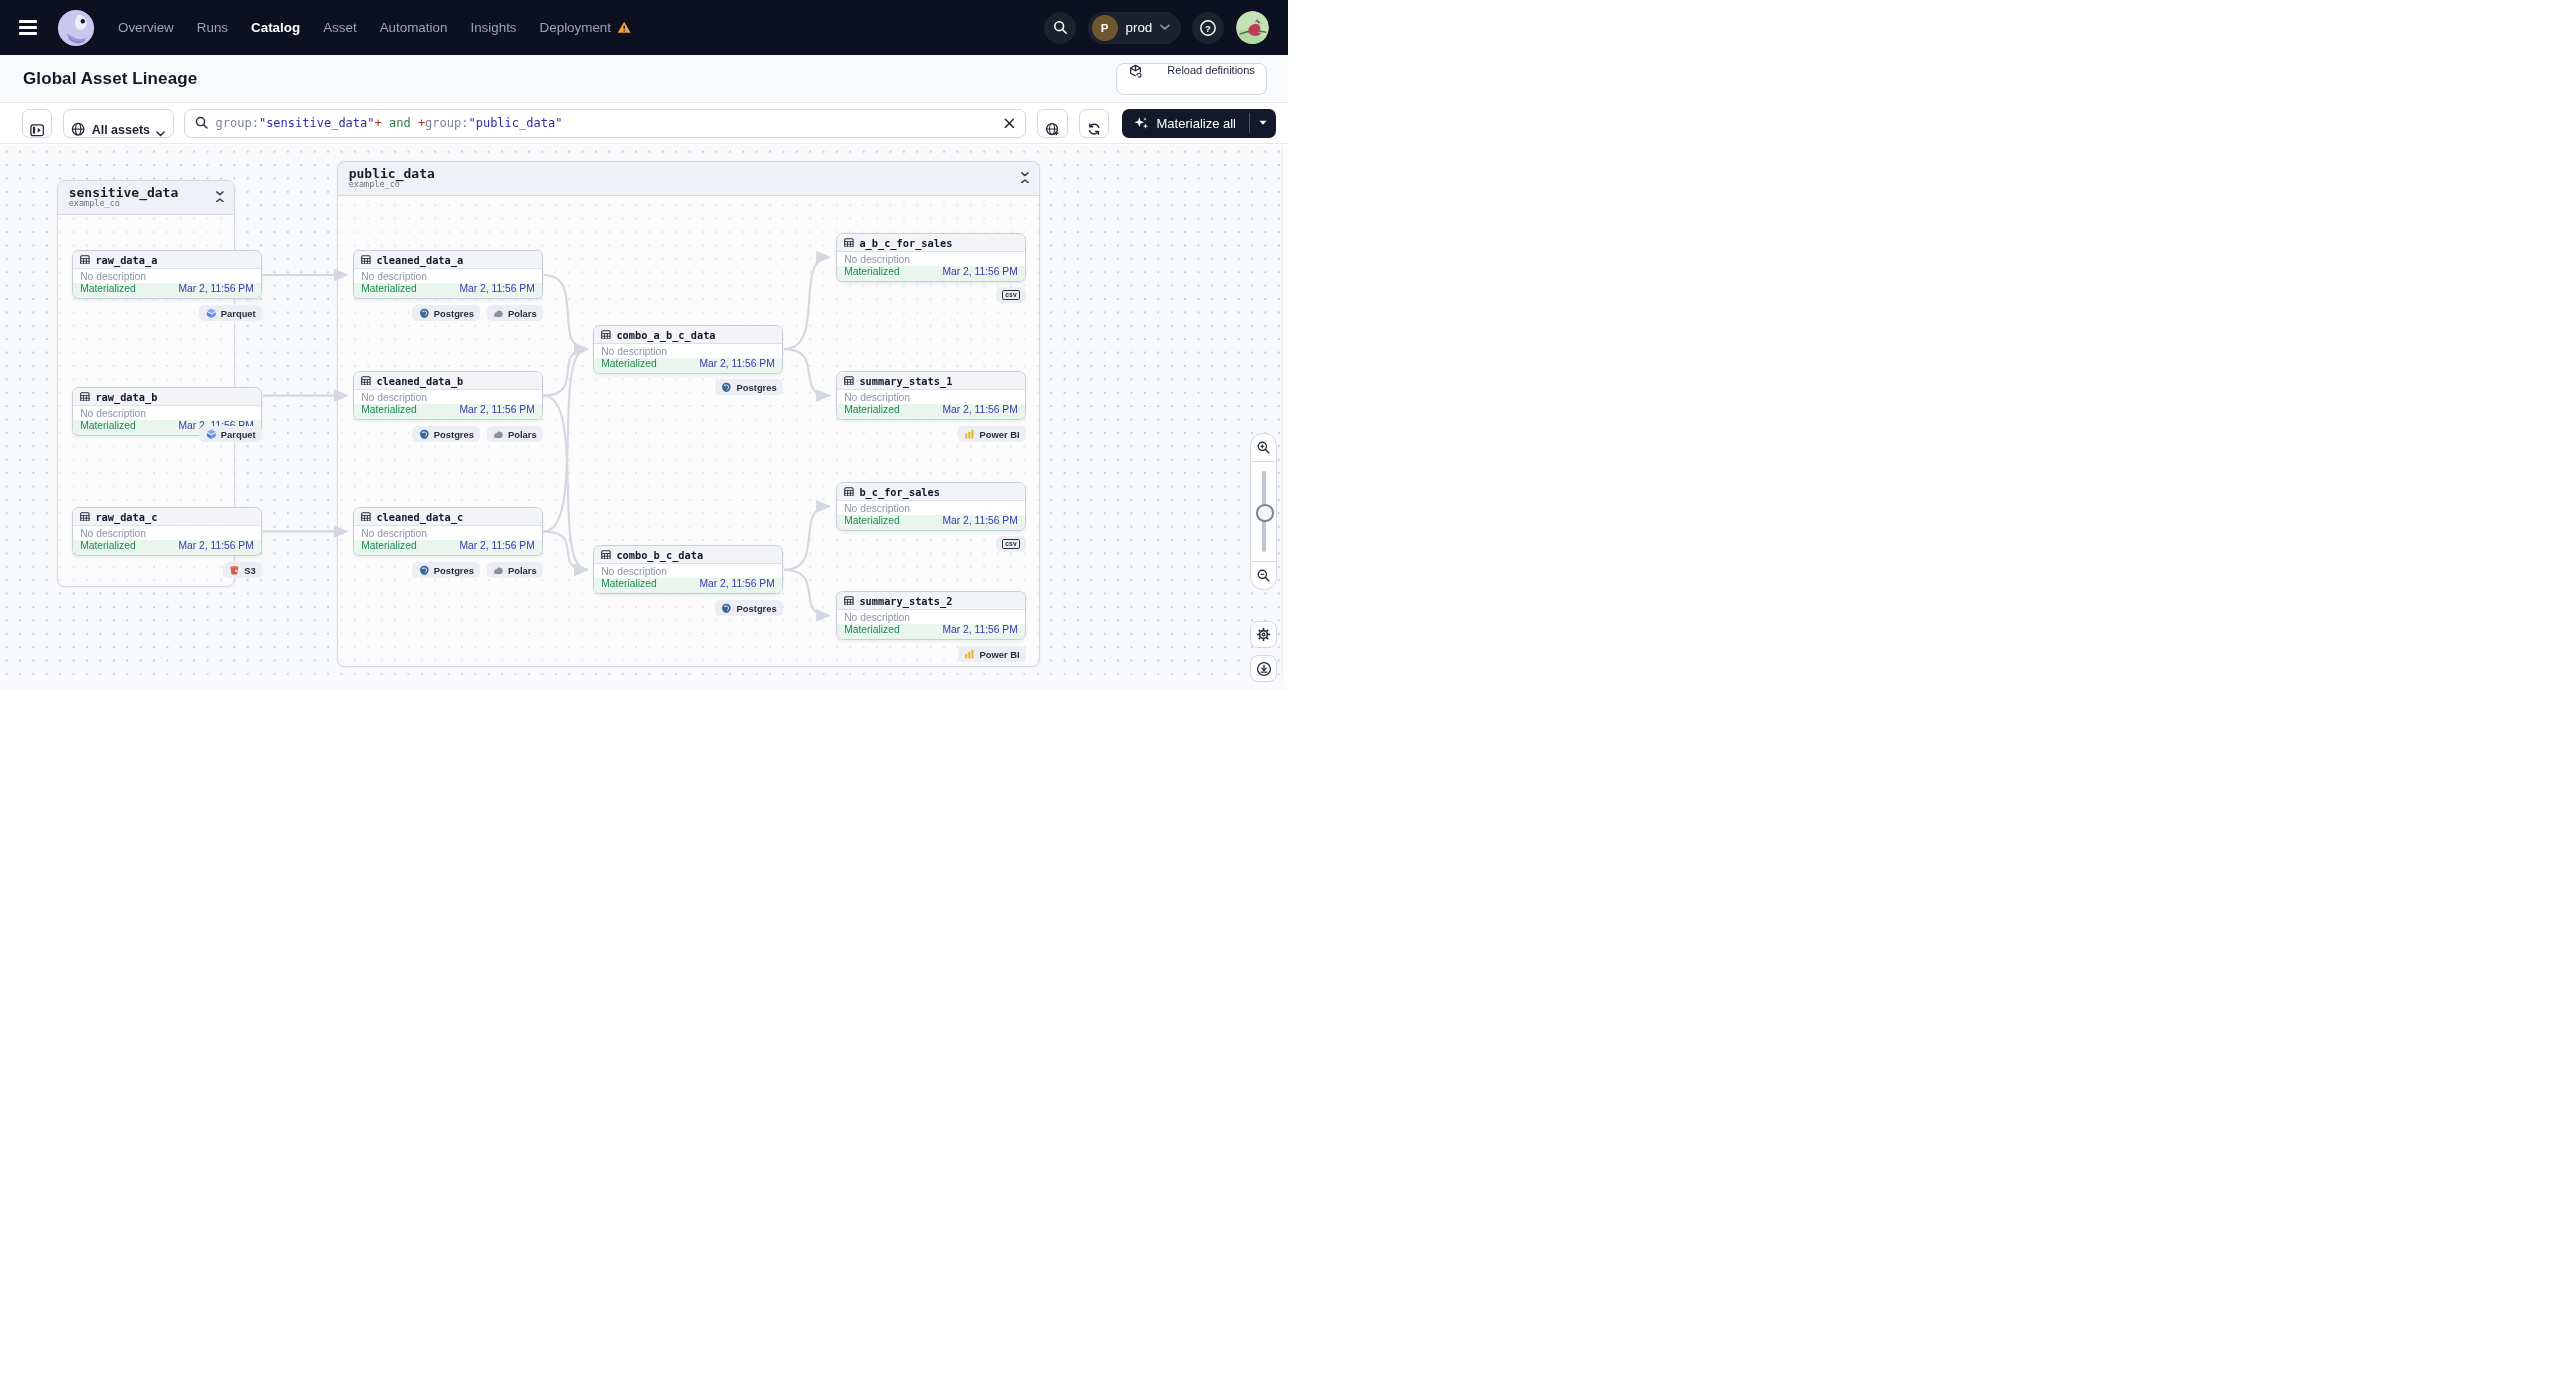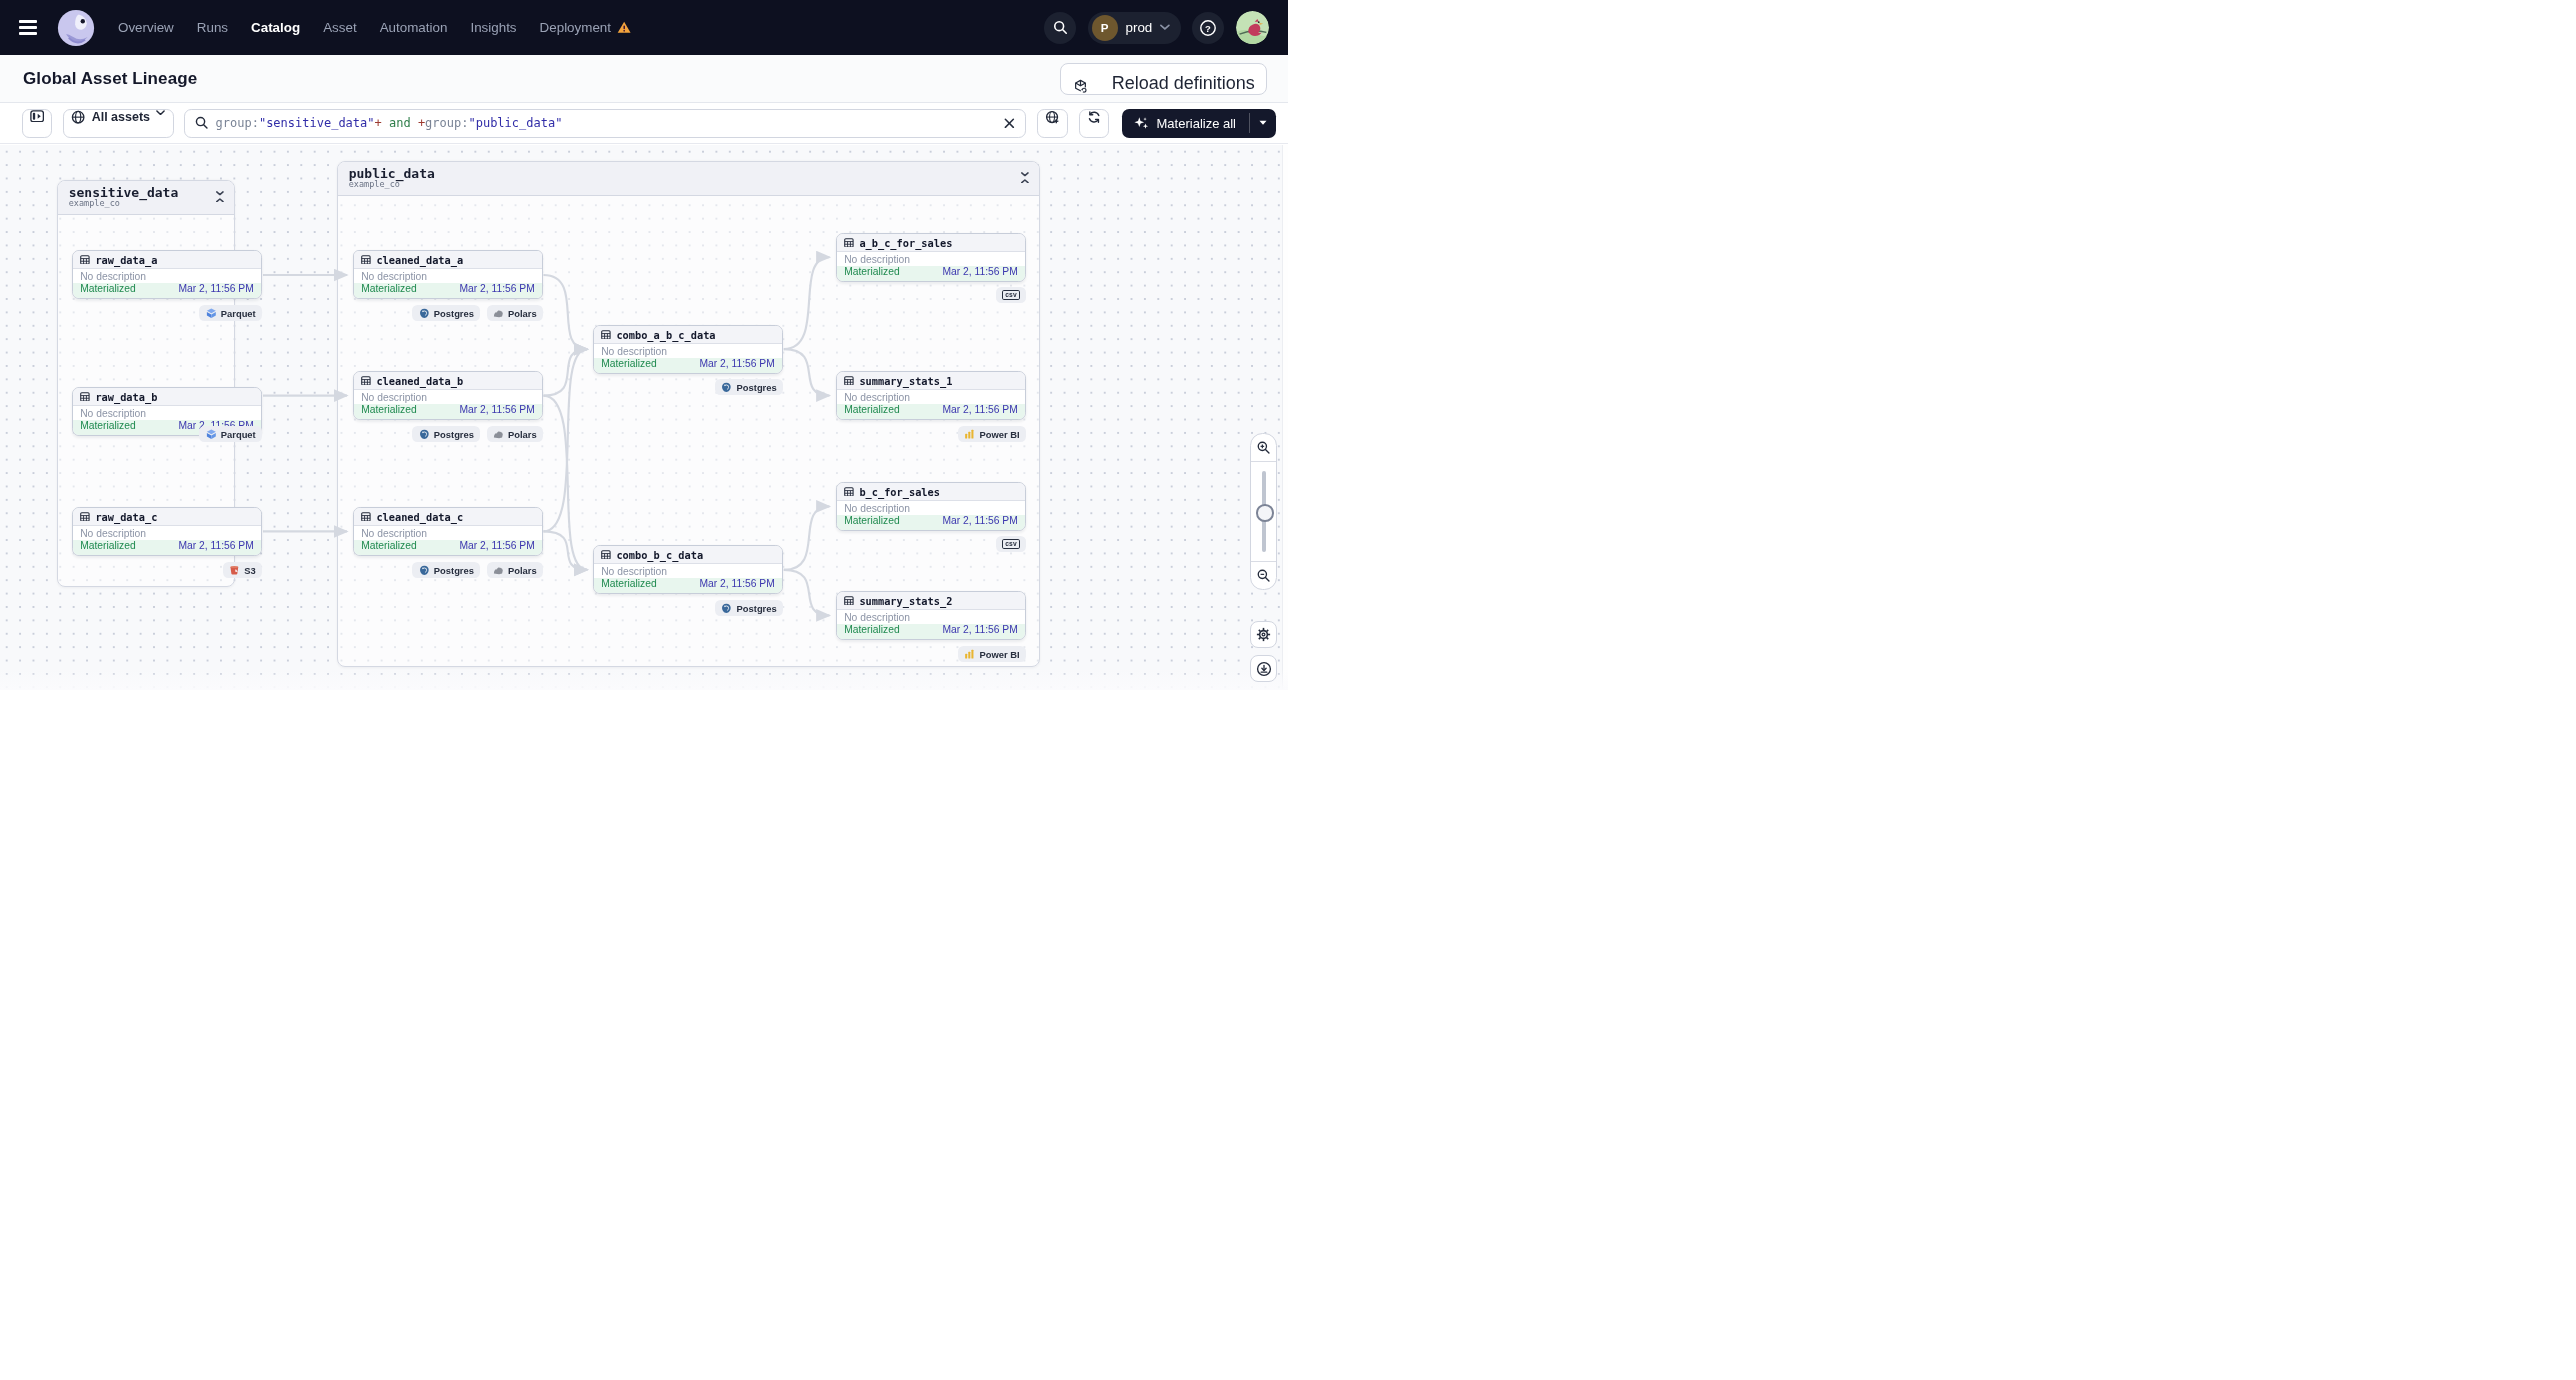--- a/index.html
+++ b/index.html
@@ -17,25 +17,25 @@
   .nav-right{margin-left:auto;display:flex;align-items:center;gap:11.6px;}
   .nav-circle{width:32px;height:32px;border-radius:50%;background:#1C2130;display:flex;align-items:center;justify-content:center;cursor:pointer;}
   .prod-pill{height:32px;border-radius:16px;background:#1C2130;display:flex;align-items:center;gap:8px;padding:0 10.7px 0 3.6px;cursor:pointer;}
   .prod-avatar{width:26px;height:26px;border-radius:50%;background:#6E572E;color:#fff;font-size:11.6px;font-weight:700;display:flex;align-items:center;justify-content:center;}
   .prod-name{color:#fff;font-size:13.4px;}
   .user-avatar{width:33px;height:33px;border-radius:50%;overflow:hidden;cursor:pointer;}
 
   
   .titlebar{height:48px;background:#FAFBFC;border-bottom:0.9px solid #E4E7ED;display:flex;align-items:center;padding:0 20.6px 0 23px;box-sizing:border-box;}
   .page-title{font-size:17px;font-weight:700;color:#14182A;letter-spacing:0.1px;}
-  .reload-btn{margin-left:auto;height:30px;background:#fff;border:0.9px solid #D2D6E0;border-radius:8px;display:flex;align-items:flex-end;gap:24px;padding:0 11.6px;font-size:18px;font-weight:500;color:#1E2434;cursor:pointer;}
+  .reload-btn{margin-left:auto;height:30px;background:#fff;border:0.9px solid #D2D6E0;border-radius:8px;display:flex;align-items:flex-start;gap:24px;padding:0 11.6px;font-size:11px;font-weight:500;color:#1E2434;cursor:pointer;}
 
   
   .toolbar{height:41px;background:#fff;border-bottom:0.9px solid #E7E9EF;display:flex;align-items:center;gap:10.7px;padding:0 11.6px 0 21.5px;box-sizing:border-box;}
-  .tb-btn{height:29px;min-width:29px;background:#fff;border:0.9px solid #D2D6E0;border-radius:7.2px;display:flex;align-items:flex-start;justify-content:center;gap:6.3px;padding:0 7.2px;box-sizing:border-box;cursor:pointer;font-size:12.5px;font-weight:700;color:#1E2434;}
+  .tb-btn{height:29px;min-width:29px;background:#fff;border:0.9px solid #D2D6E0;border-radius:7.2px;display:flex;align-items:flex-end;justify-content:center;gap:6.3px;padding:0 7.2px;box-sizing:border-box;cursor:pointer;font-size:12.5px;font-weight:700;color:#1E2434;}
   .search-box{flex:1;height:29px;border:0.9px solid #D2D6E0;border-radius:7.2px;display:flex;align-items:center;gap:7.2px;padding:0 9.8px;box-sizing:border-box;cursor:text;}
   .search-query{font-size:12px;letter-spacing:0;white-space:pre;}
   .x-btn{margin-left:auto;cursor:pointer;display:flex;align-items:center;}
   .mat-split{margin-left:1.8px;height:29px;background:#14182B;border-radius:7.2px;display:flex;align-items:stretch;color:#fff;cursor:pointer;overflow:hidden;}
   .mat-main{display:flex;align-items:center;gap:7.2px;padding:0 12.5px;font-size:13px;font-weight:500;}
   .mat-div{width:0.9px;background:rgba(255,255,255,.25);margin:4.5px 0;}
   .mat-caret{width:27px;display:flex;align-items:center;justify-content:center;}
 
   
   .graph{position:absolute;left:0;top:145px;width:1288px;height:545px;background-color:#F8F9FB;background-image:radial-gradient(circle,#C9CEDA 1px,rgba(0,0,0,0) 1.2px);background-size:13.4px 13.4px;overflow:hidden;}

